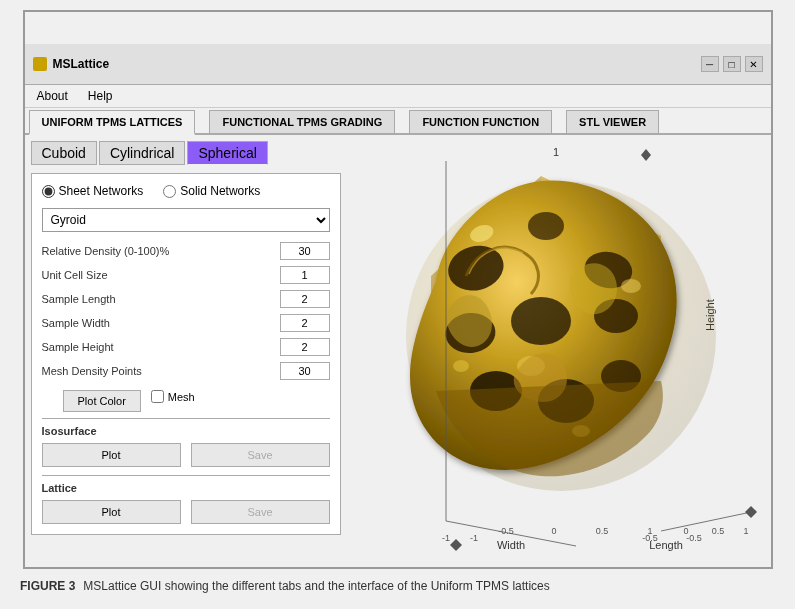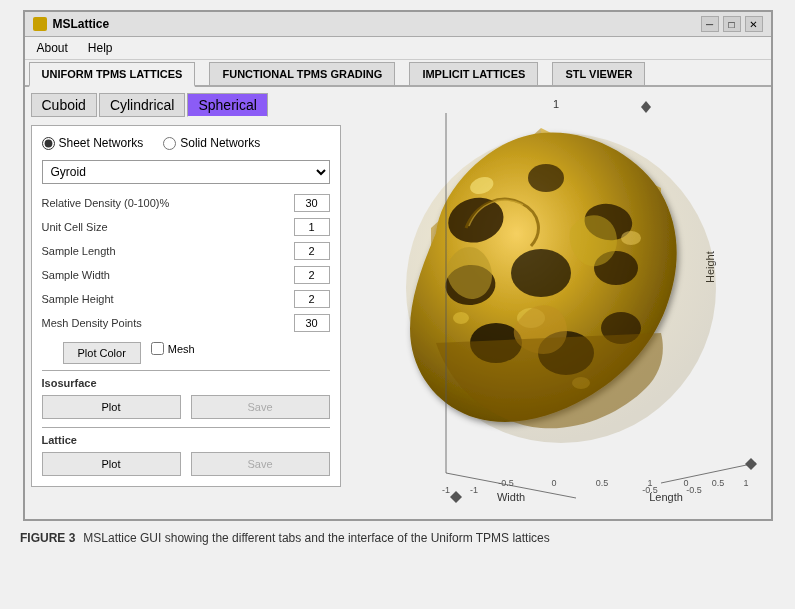--- a/index.html
+++ b/index.html
@@ -14,24 +14,25 @@
     .window {
       border: 2px solid #999;
       background: #f0f0f0;
       width: 750px;
       margin: 0 auto;
     }
 
     .titlebar {
       background: #e0e0e0;
       border-bottom: 1px solid #aaa;
-      padding: 4px 8px;
+      padding: 12px 8px;
       display: flex;
       align-items: center;
       justify-content: space-between;
+      margin-top: 32px;
     }
 
     .titlebar-left {
       display: flex;
       align-items: center;
       gap: 6px;
     }
 
     .titlebar-icon {
       width: 14px;
@@ -170,21 +171,21 @@
       justify-content: space-between;
       margin-bottom: 6px;
     }
 
     .field-label {
       font-size: 11px;
       color: #333;
     }
 
     .field-input {
-      width: 36px;
+      width: 50px;
       padding: 2px 4px;
       border: 1px solid #aaa;
       font-size: 11px;
       text-align: center;
     }
 
     .btn-row {
       display: flex;
       align-items: flex-start;
       gap: 10px;
@@ -299,21 +300,21 @@
   </div>
 
   <div class="menubar">
     <span>About</span>
     <span>Help</span>
   </div>
 
   <div class="tabs-main">
     <div class="tab-main active">UNIFORM TPMS LATTICES</div>
     <div class="tab-main">FUNCTIONAL TPMS GRADING</div>
-    <div class="tab-main">IMPLICIT LATTICES</div>
+    <div class="tab-main">FUNCTION FUNCTION</div>
     <div class="tab-main">STL VIEWER</div>
   </div>
 
   <div class="content-area">
 
     <div class="left-panel">
 
       <div class="tabs-sub">
         <div class="tab-sub">Cuboid</div>
         <div class="tab-sub">Cylindrical</div>

